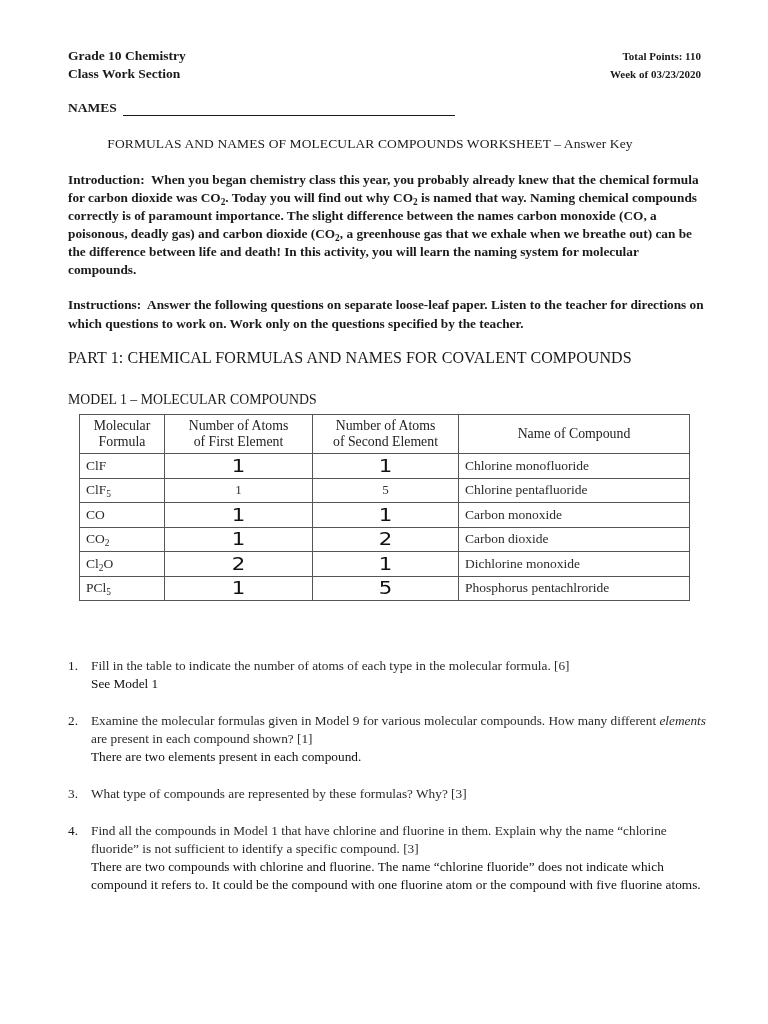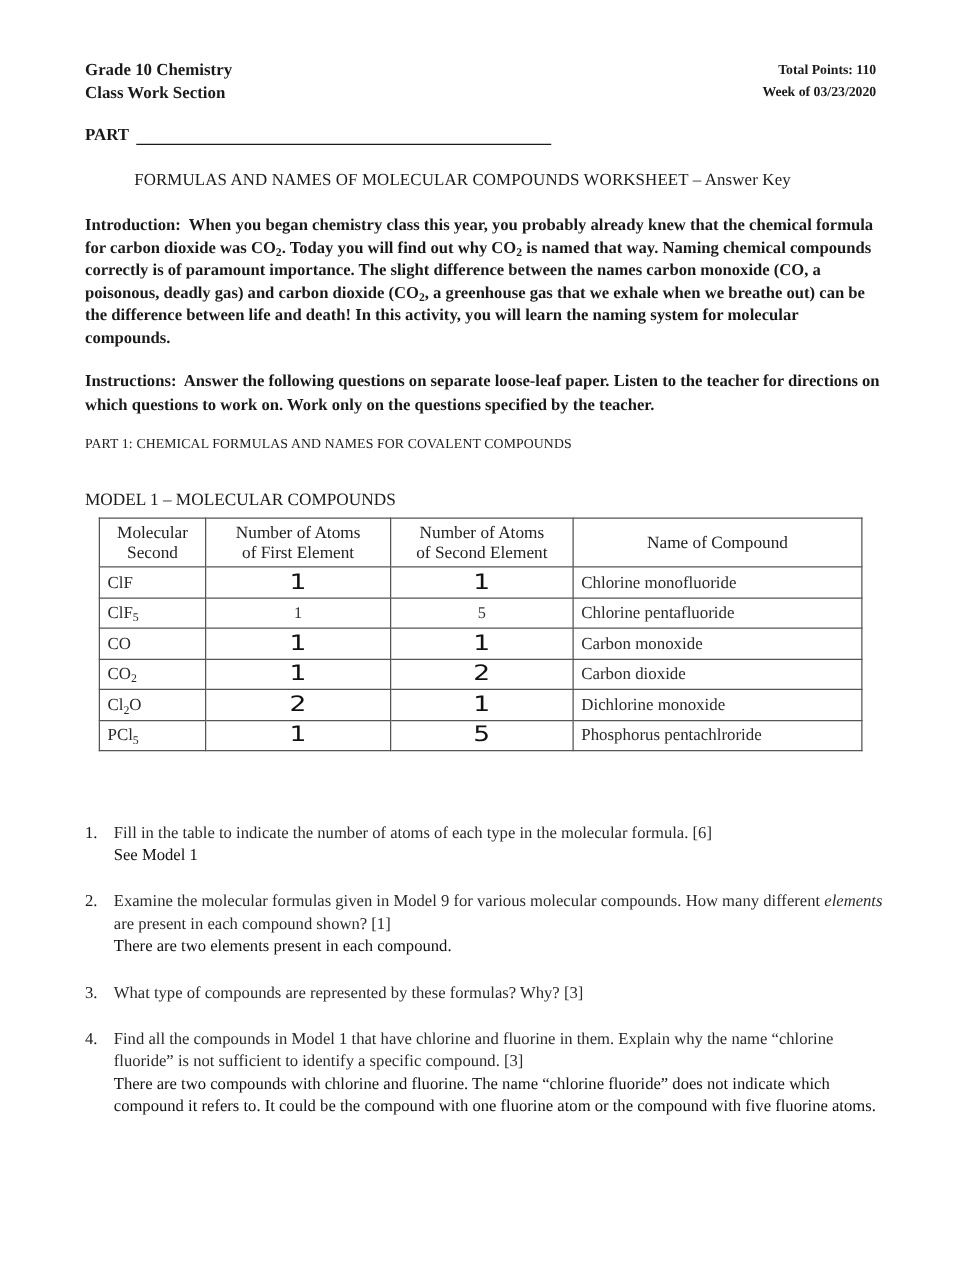--- a/index.html
+++ b/index.html
@@ -22,21 +22,21 @@
     .header-right { right: 67px; top: 47px; line-height: 18px; text-align: right; font-weight: bold; font-size: 11px; }
 
     .name-row { left: 68px; top: 100px; font-weight: bold; font-size: 13.5px; display: flex; align-items: flex-end; }
     .name-line { display: inline-block; width: 332px; border-bottom: 1.3px solid #1a1a1a; margin-left: 6px; height: 14px; }
 
     .title { left: 0; width: 740px; top: 136px; text-align: center; font-size: 13.5px; letter-spacing: 0.1px; }
 
     .intro { left: 68px; width: 640px; top: 171px; line-height: 18px; font-weight: bold; font-size: 13.3px; }
     .instructions { left: 68px; width: 645px; top: 296px; line-height: 18.5px; font-weight: bold; font-size: 13.3px; }
 
-    .part-title { left: 68px; top: 349px; font-size: 11px; letter-spacing: 0.1px; }
+    .part-title { left: 68px; top: 349px; font-size: 16px; letter-spacing: 0.1px; }
     .model-title { left: 68px; top: 392px; font-size: 13.8px; }
 
     sub { font-size: 0.7em; vertical-align: -0.3em; line-height: 0; }
 
     .table-wrap { left: 79px; top: 414px; }
     table.model {
       border-collapse: collapse;
       font-family: "Liberation Serif", "DejaVu Serif", serif;
       font-size: 13.5px;
       color: #2a2a2a;
@@ -81,40 +81,40 @@
 <div class="abs header-left">
   <div>Grade 10 Chemistry</div>
   <div>Class Work Section</div>
 </div>
 <div class="abs header-right">
   <div>Total Points: 110</div>
   <div>Week of 03/23/2020</div>
 </div>
 
 <div class="abs name-row">
-  <span>PART</span>
+  <span>NAMES</span>
   <span class="name-line"></span>
 </div>
 
 <div class="abs title">FORMULAS AND NAMES OF MOLECULAR COMPOUNDS WORKSHEET – Answer Key</div>
 
 <div class="abs intro"><span>Introduction:</span>&nbsp; <span>When you began chemistry class this year, you probably already knew that the chemical formula for carbon dioxide was CO</span><sub>2</sub><span>. Today you will find out why CO</span><sub>2</sub><span> is named that way. Naming chemical compounds correctly is of paramount importance. The slight difference between the names carbon monoxide (CO, a poisonous, deadly gas) and carbon dioxide (CO</span><sub>2</sub><span>, a greenhouse gas that we exhale when we breathe out) can be the difference between life and death! In this activity, you will learn the naming system for molecular compounds.</span></div>
 
 <div class="abs instructions"><span>Instructions:</span>&nbsp; <span>Answer the following questions on separate loose-leaf paper.  Listen to the teacher for directions on which questions to work on.  Work only on the questions specified by the teacher.</span></div>
 
 <div class="abs part-title">PART 1:  CHEMICAL FORMULAS AND NAMES FOR COVALENT COMPOUNDS</div>
 <div class="abs model-title">MODEL 1 – MOLECULAR COMPOUNDS</div>
 
 <div class="abs table-wrap">
   <table class="model">
     <thead>
       <tr>
         <th class="col-formula" style="text-align:center">
           <div>Molecular</div>
-          <div>Second</div>
+          <div>Formula</div>
         </th>
         <th class="col-first">
           <div>Number of Atoms</div>
           <div>of First Element</div>
         </th>
         <th class="col-second">
           <div>Number of Atoms</div>
           <div>of Second Element</div>
         </th>
         <th class="col-name" style="text-align:center">Name of Compound</th>

